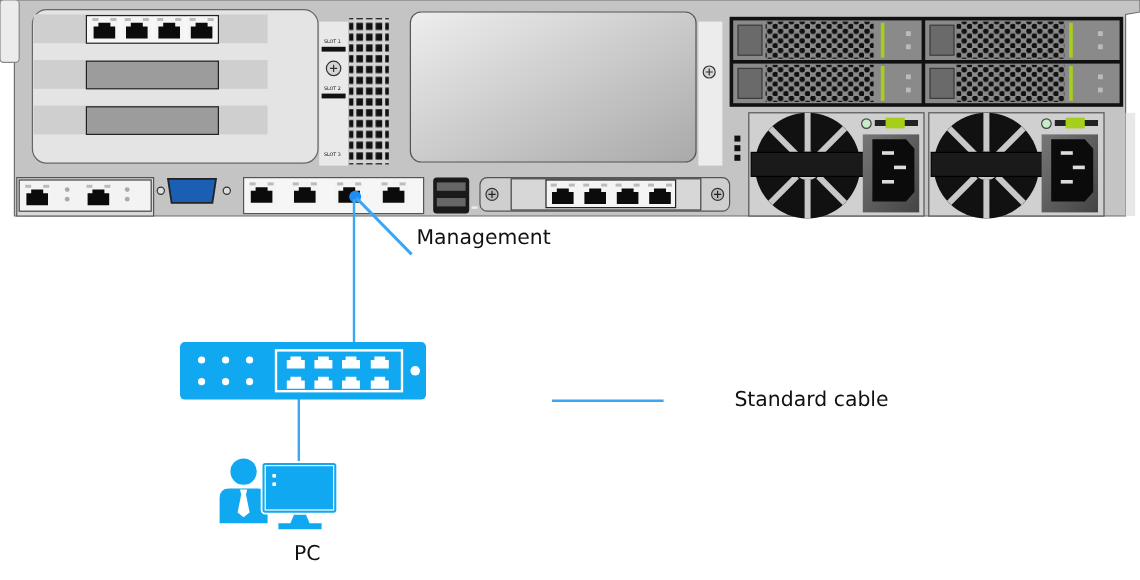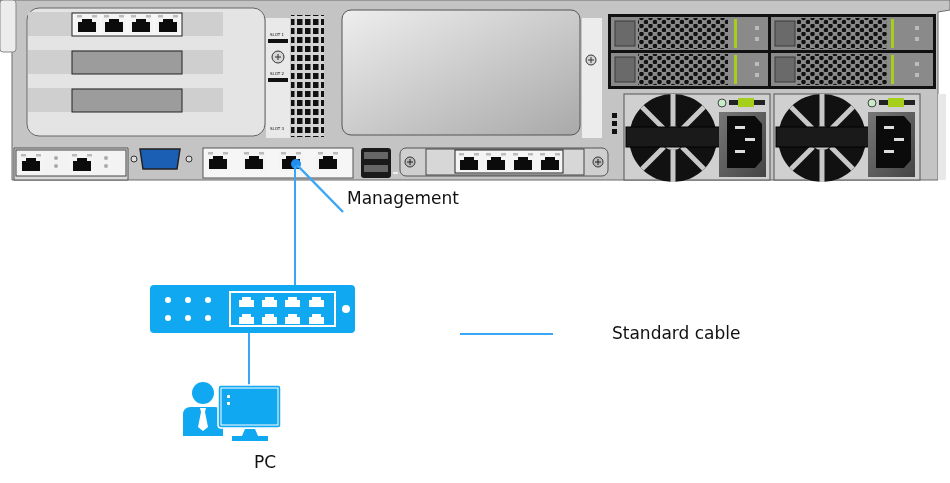--- a/index.html
+++ b/index.html
@@ -1,20 +1,20 @@
 <!DOCTYPE html>
 <html><head>
 <meta charset="utf-8">
 <style>
   html, body { margin: 0; padding: 0; background: #ffffff; }
   body { width: 950px; height: 483px; position: relative; overflow: hidden; font-family: "DejaVu Sans", "Liberation Sans", sans-serif; }
   #stage { position: absolute; left: 0; top: 0; width: 950px; height: 403px; }
   .label { position: absolute; color: #111; font-size: 17px; line-height: 27px; text-align: center; font-family: "DejaVu Sans", sans-serif; }
   #mgmt-label { left: 338px; top: 185px; width: 130px; }
-  #pc-label { left: 236px; top: 449px; width: 40px; text-align: right; }
+  #pc-label { left: 236px; top: 449px; width: 40px; }
   #legend-label { left: 578px; top: 320px; text-align: left; white-space: nowrap; margin-left: 34px; }
   .tiny { font-family: "DejaVu Sans", sans-serif; font-size: 4px; fill: #111; }
 </style>
 </head>
 <body>
 
 <div id="stage">
 <svg width="950" height="483" viewBox="0 0 950 483" xmlns="http://www.w3.org/2000/svg">
   <defs>
     <linearGradient id="gTop" x1="0" y1="0" x2="0" y2="1">

